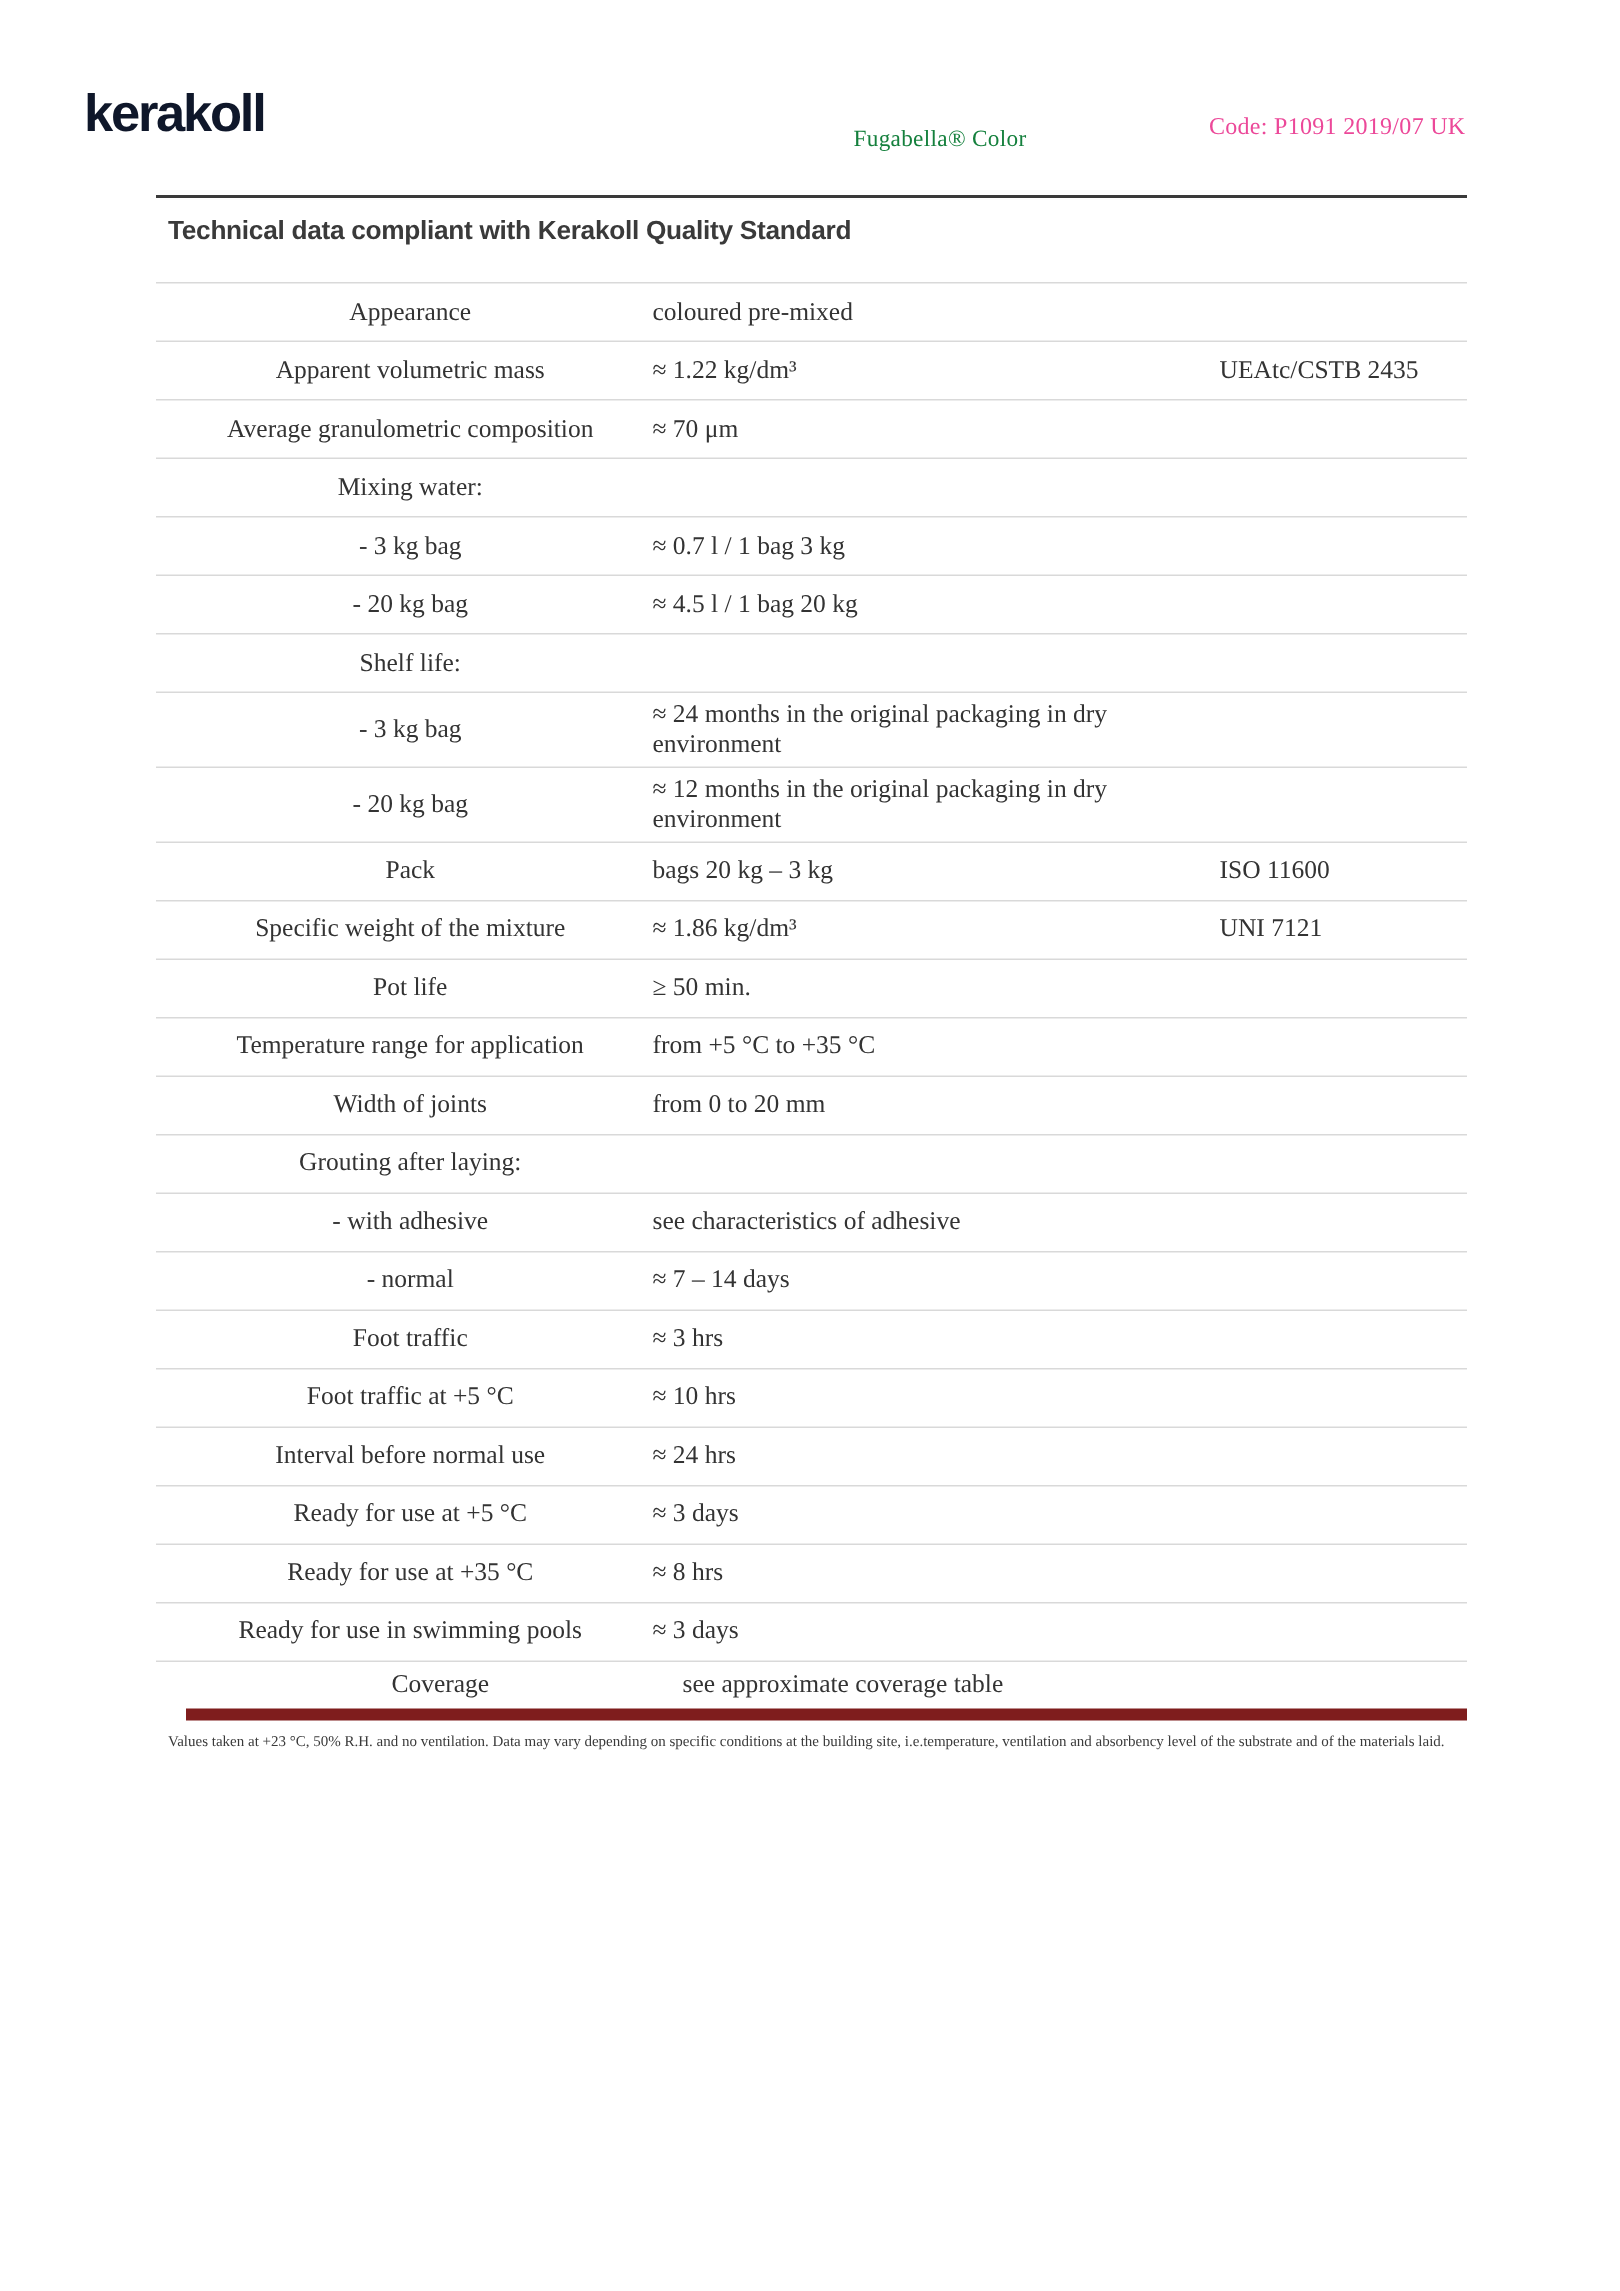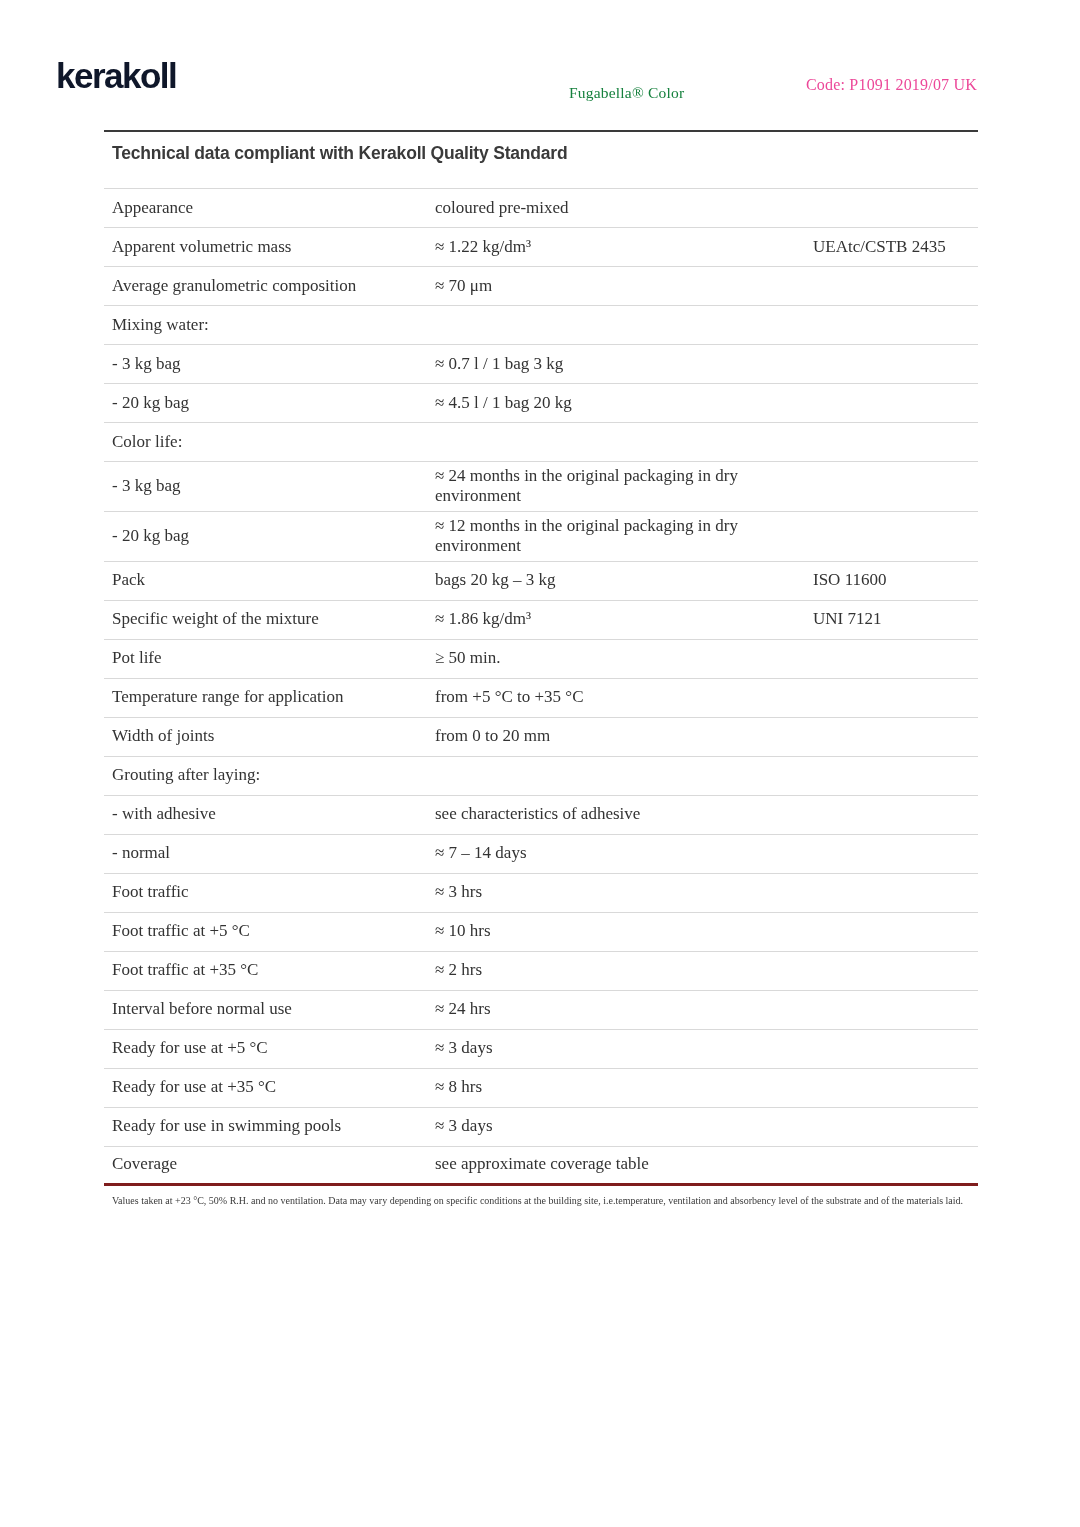--- a/index.html
+++ b/index.html
@@ -44,23 +44,23 @@
     box-sizing:border-box;
   }
   .table-body { width:100%; }
   .trow {
     display:flex; align-items:center;
     border-bottom:1px solid #d9d9d9;
     min-height:39px; padding:4px 0;
     box-sizing:border-box;
     font-size:17px; line-height:1.2; color:#333333;
   }
-  .trow:last-child { border-bottom:3px solid #7f1d1d; }
+  .trow:last-child { border-bottom:8px solid #7f1d1d;margin-left:20px; }
   .cell { box-sizing:border-box; }
-  .cell.label   { flex:0 0 331px; padding-left:8px; }
+  .cell.label   { flex:0 0 331px; padding-left:8px;text-align:center; }
   .cell.value   { flex:0 0 378px; padding-right:33px; }
   .cell.standard{ flex:1 1 auto; }
 
   .footnote {
     margin-top:7px; padding-left:8px;
     font-size:10px; line-height:1.5; color:#3a3a3a;
   }
 </style>
 </head>
 <body>
@@ -101,21 +101,21 @@
           <div class="cell label">- 3 kg bag</div>
           <div class="cell value">≈ 0.7 l / 1 bag 3 kg</div>
           <div class="cell standard"></div>
         </div>
         <div class="trow">
           <div class="cell label">- 20 kg bag</div>
           <div class="cell value">≈ 4.5 l / 1 bag 20 kg</div>
           <div class="cell standard"></div>
         </div>
         <div class="trow">
-          <div class="cell label">Color life:</div>
+          <div class="cell label">Shelf life:</div>
           <div class="cell value"></div>
           <div class="cell standard"></div>
         </div>
         <div class="trow">
           <div class="cell label">- 3 kg bag</div>
           <div class="cell value">≈ 24 months in the original packaging in dry environment</div>
           <div class="cell standard"></div>
         </div>
         <div class="trow">
           <div class="cell label">- 20 kg bag</div>
@@ -166,25 +166,20 @@
           <div class="cell label">Foot traffic</div>
           <div class="cell value">≈ 3 hrs</div>
           <div class="cell standard"></div>
         </div>
         <div class="trow">
           <div class="cell label">Foot traffic at +5 °C</div>
           <div class="cell value">≈ 10 hrs</div>
           <div class="cell standard"></div>
         </div>
         <div class="trow">
-          <div class="cell label">Foot traffic at +35 °C</div>
-          <div class="cell value">≈ 2 hrs</div>
-          <div class="cell standard"></div>
-        </div>
-        <div class="trow">
           <div class="cell label">Interval before normal use</div>
           <div class="cell value">≈ 24 hrs</div>
           <div class="cell standard"></div>
         </div>
         <div class="trow">
           <div class="cell label">Ready for use at +5 °C</div>
           <div class="cell value">≈ 3 days</div>
           <div class="cell standard"></div>
         </div>
         <div class="trow">

